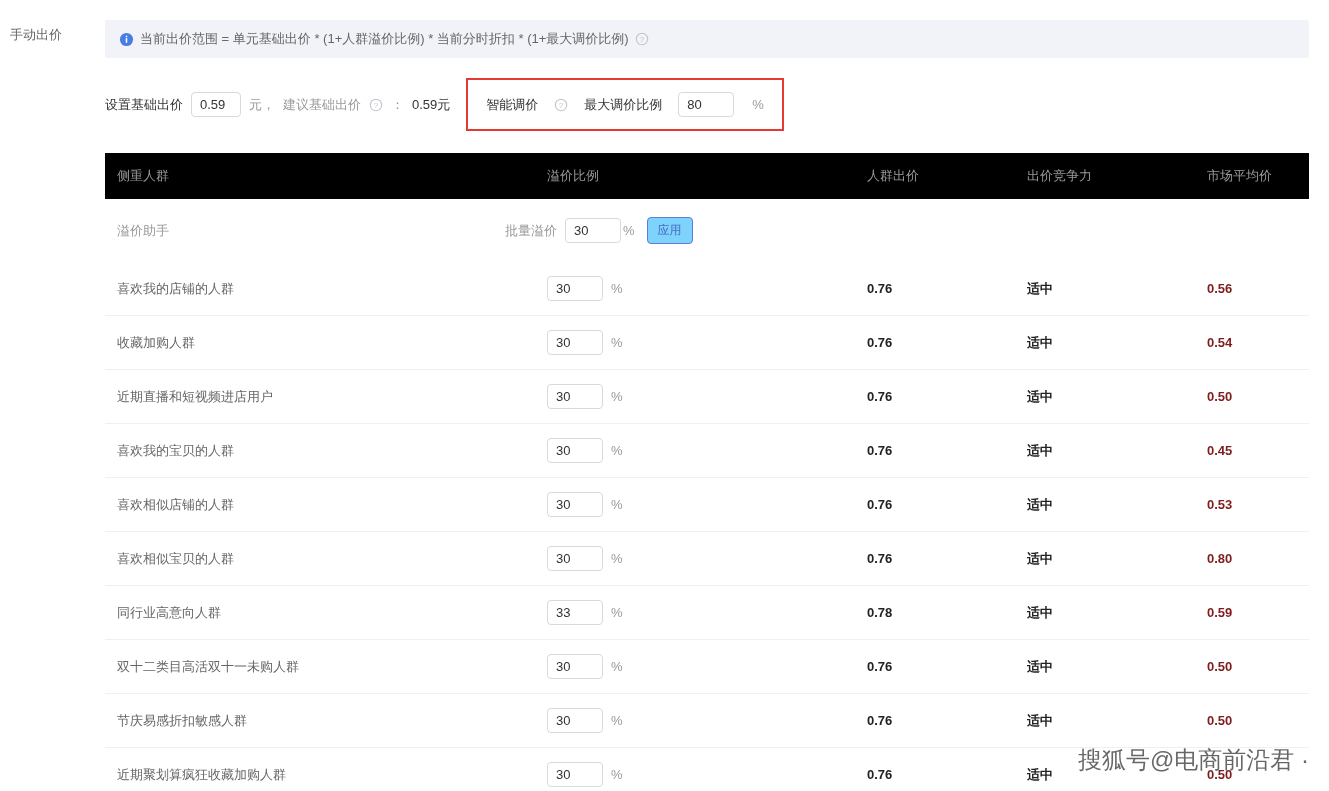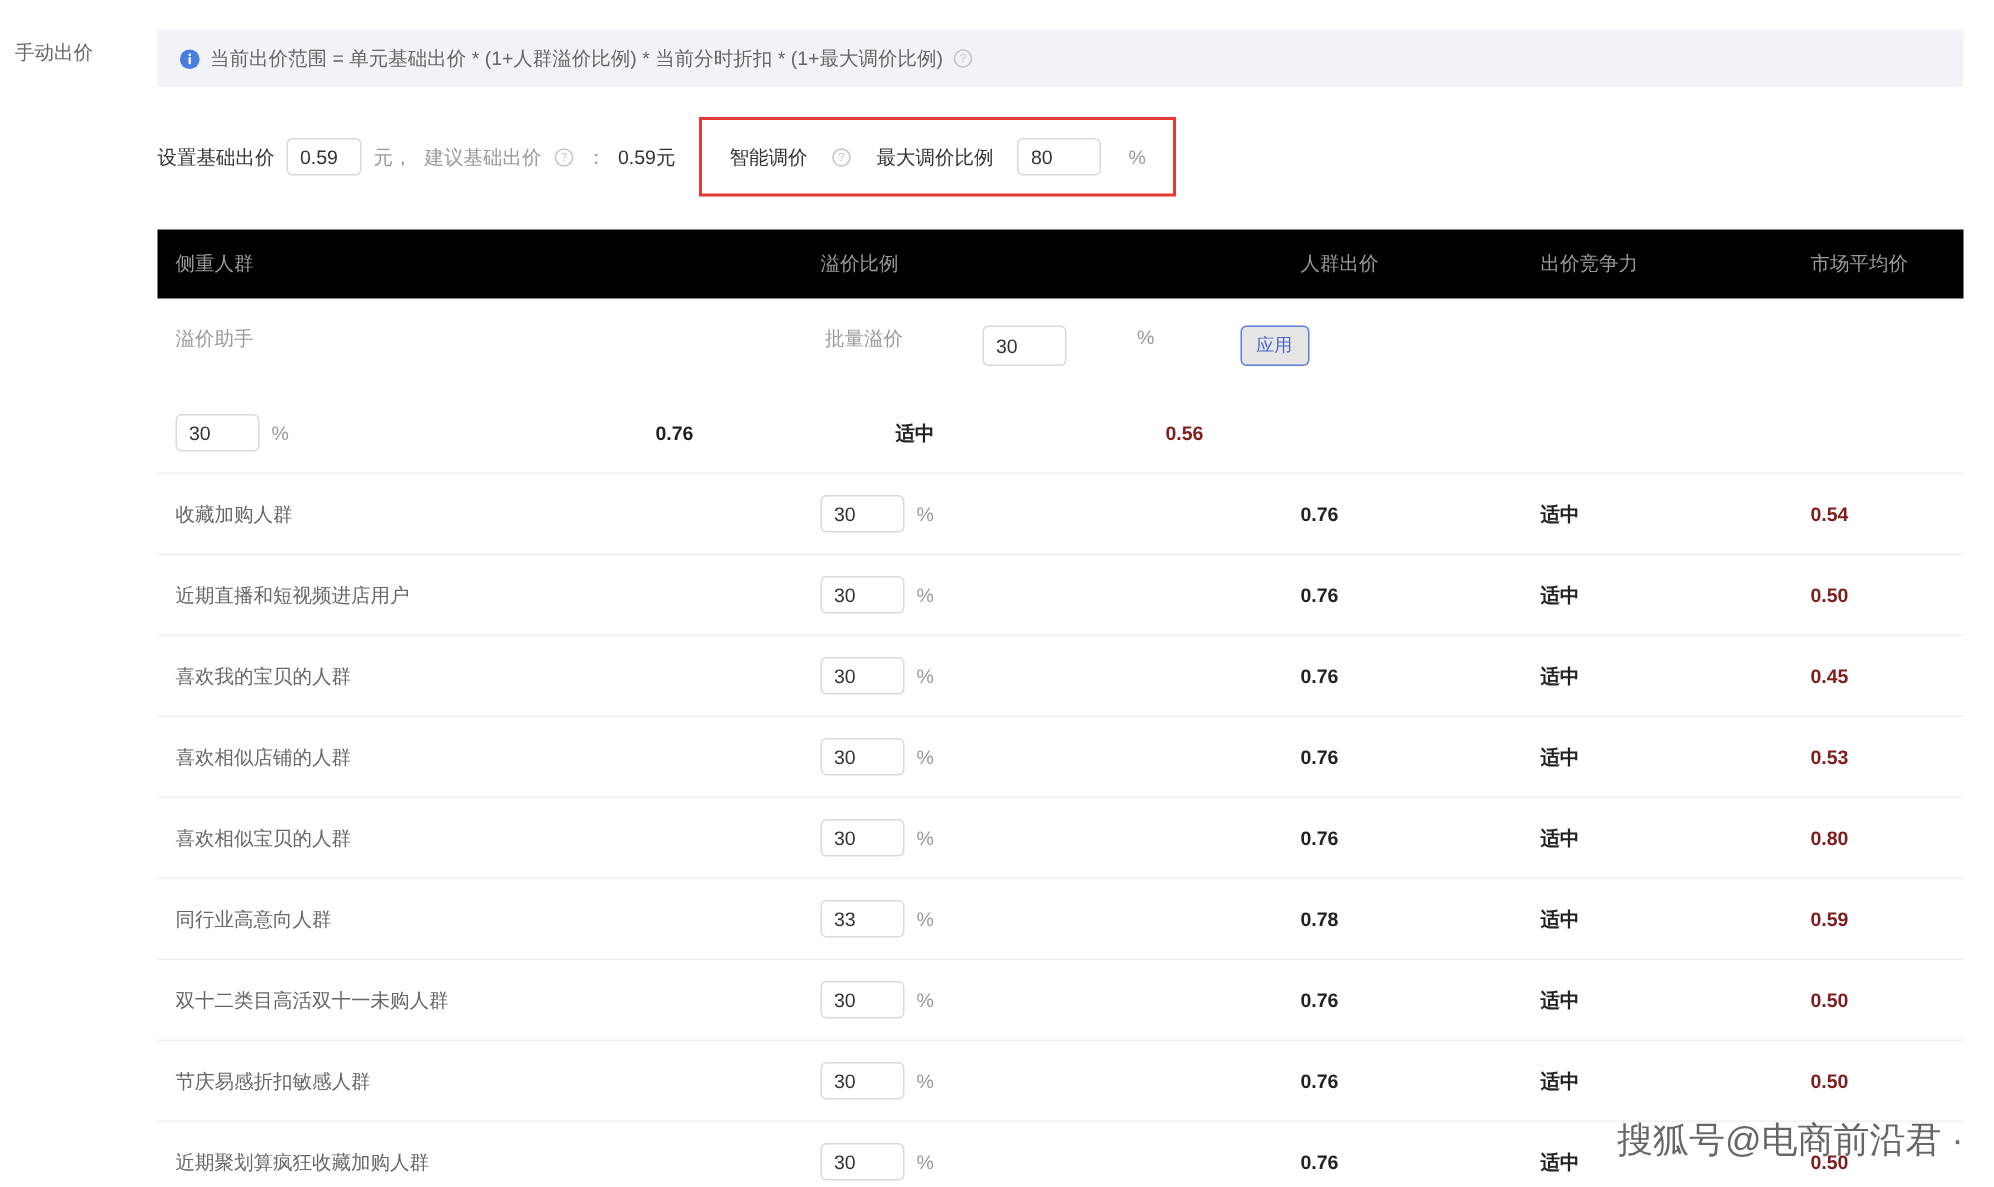--- a/index.html
+++ b/index.html
@@ -87,37 +87,37 @@
 }
 .trow {
   display: flex;
   align-items: center;
   padding: 14px 12px;
   border-bottom: 1px solid #f0f0f0;
   font-size: 13px;
 }
 .helper-row {
   display: flex;
+  align-items: center;
   padding: 18px 12px;
   color: #999;
-  gap: 45px;
 }
 .col-name { width: 430px; color: #666; }
 .col-premium { width: 320px; display: flex; align-items: center; gap: 6px; }
 .col-bid { width: 160px; font-weight: 600; color: #222; }
 .col-comp { width: 180px; font-weight: 700; color: #222; }
 .col-avg { flex: 1; font-weight: 600; color: #7f1d1d; }
 .thead .col-name, .thead .col-premium, .thead .col-bid, .thead .col-comp, .thead .col-avg {
   font-weight: normal; color: #999;
 }
 .percent-unit { color: #999; margin-left: 2px; }
 .btn-apply {
   border: 1px solid #5b7ed9;
   color: #4a68c7;
-  background: #e5e5e5;
+  background: #7dd3fc;
   border-radius: 4px;
   padding: 4px 10px;
   font-size: 12px;
   cursor: pointer;
 }
 .helper-label-spacer { width: 388px; }
 .batch-label { color: #999; margin-right: 8px; }
 .watermark {
   position: fixed;
   right: 20px;
@@ -196,20 +196,21 @@
           <span>溢价助手</span>
         </div>
         <span class="batch-label">批量溢价</span>
         <input class="input-box input-box-sm" value="30" style="">
         <span class="percent-unit">%</span>
         <button class="btn-apply" style="margin-left:12px">应用</button>
       </div>
 
       <div id="rows-container">
           <div class="trow">
+            <div class="col-name">喜欢我的店铺的人群</div>
             <div class="col-premium">
               <input class="input-box input-box-sm" value="30" style="">
               <span class="percent-unit">%</span>
             </div>
             <div class="col-bid">0.76</div>
             <div class="col-comp">适中</div>
             <div class="col-avg">0.56</div>
           </div>
           <div class="trow">
             <div class="col-name">收藏加购人群</div>

